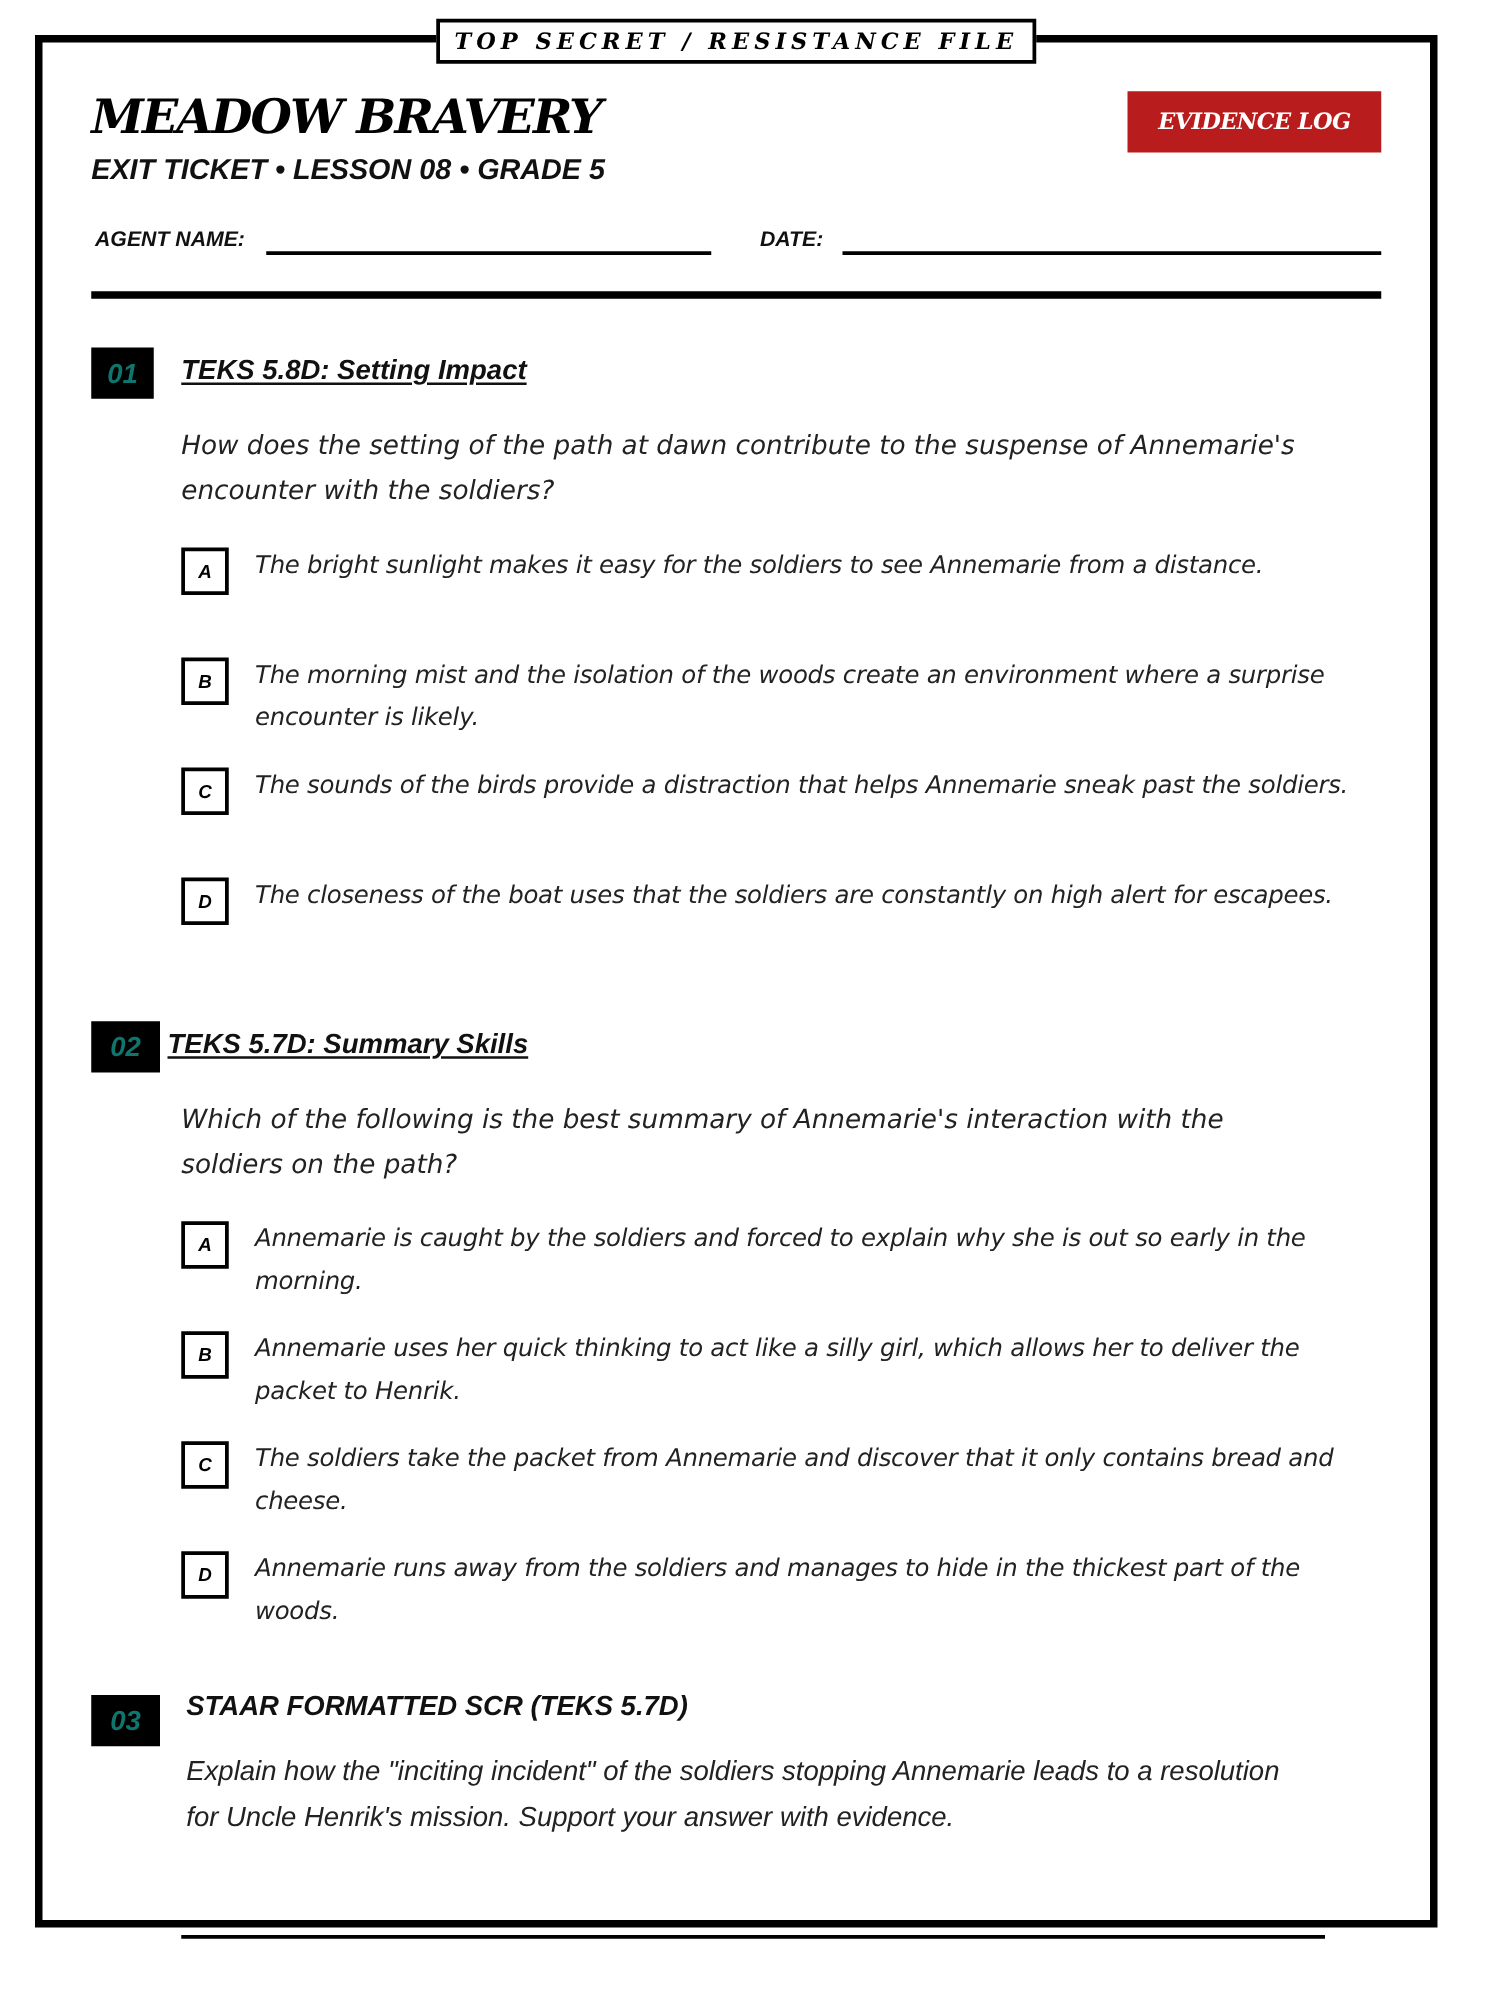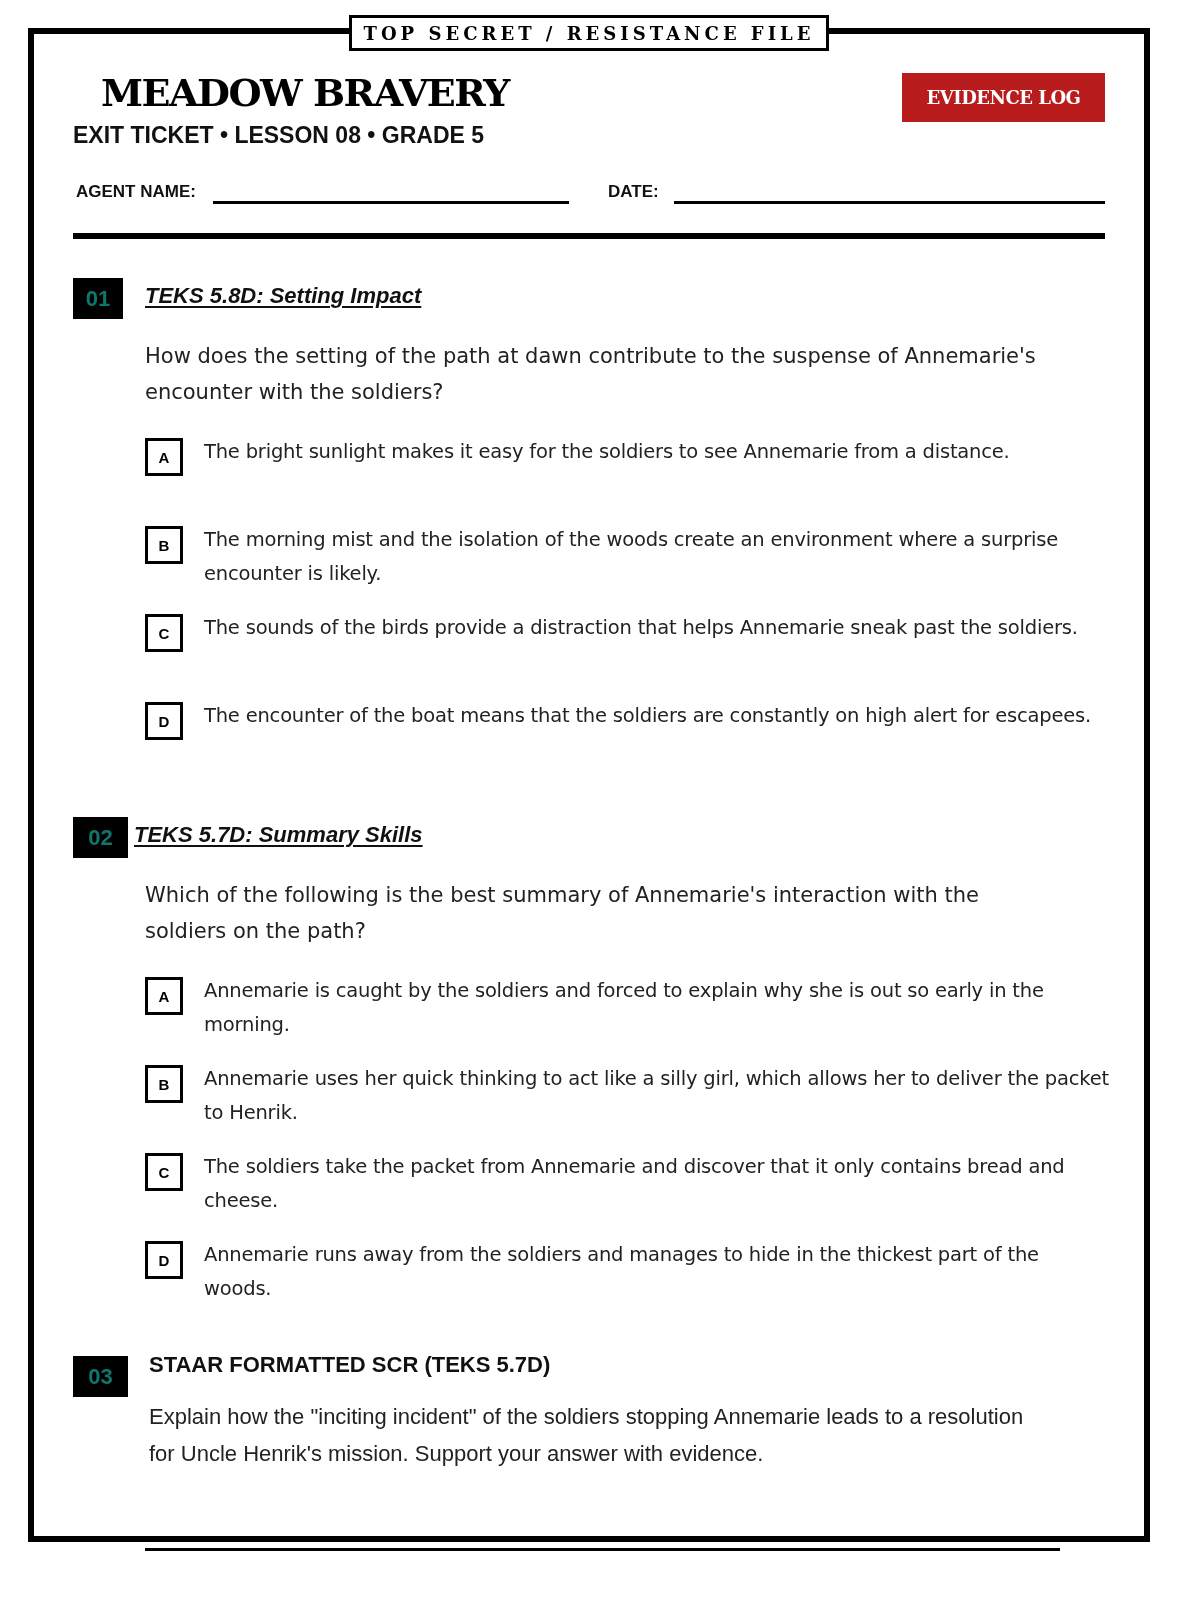--- a/index.html
+++ b/index.html
@@ -1,15 +1,15 @@
 <!DOCTYPE html>
 <html><head>
   <meta charset="utf-8">
   <style>
-    * { box-sizing: border-box; margin: 0; padding: 0; }
+    * { box-sizing: border-box; margin: 0; padding: 0; font-style: italic; }
     html, body { width: 1200px; height: 1600px; background: #ffffff; overflow: hidden; }
     body { position: relative; font-family: "DejaVu Sans", sans-serif; color: #111111; }
 
     .frame {
       position: absolute; left: 28px; top: 28px; width: 1122px; height: 1514px;
       border: 6px solid #000000;
     }
     .under-rule {
       position: absolute; left: 145px; top: 1548px; width: 915px; height: 3px; background: #000000;
     }
@@ -17,21 +17,21 @@
       position: absolute; left: 349px; top: 15px; width: 480px; height: 36px;
       background: #ffffff; border: 3px solid #000000;
       display: flex; align-items: center; justify-content: center;
       font-family: "DejaVu Serif", serif; font-weight: 700; font-size: 18px;
       letter-spacing: 4px; color: #000000;
     }
 
     .title {
       position: absolute; left: 73px; top: 70px;
       font-family: "DejaVu Serif", serif; font-weight: 900; font-size: 38px;
-      letter-spacing: -1.5px; color: #000000; margin-left: 28px;
+      letter-spacing: -1.5px; color: #000000;
     }
     .subtitle {
       position: absolute; left: 73px; top: 122px;
       font-family: "Liberation Sans", sans-serif; font-weight: 700; font-size: 23px;
       color: #111111;
       text-align: center;
     }
     .evidence-btn {
       position: absolute; left: 902px; top: 73px; width: 203px; height: 49px;
       background: #b91c1c; color: #ffffff;
@@ -123,21 +123,21 @@
 <div class="choice" style="top:523px;">
   <div class="choice-box">B</div>
   <div class="choice-text">The morning mist and the isolation of the woods create an environment where a surprise encounter is likely.</div>
 </div>
 <div class="choice" style="top:611px;">
   <div class="choice-box">C</div>
   <div class="choice-text">The sounds of the birds provide a distraction that helps Annemarie sneak past the soldiers.</div>
 </div>
 <div class="choice" style="top:699px;">
   <div class="choice-box">D</div>
-  <div class="choice-text">The encounter of the boat means that the soldiers are constantly on high alert for escapees.</div>
+  <div class="choice-text">The closeness of the boat uses that the soldiers are constantly on high alert for escapees.</div>
 </div>
 
 <div class="q-num" style="top:817px; width:55px;">02</div>
 <div class="q-std" style="left:134px; top:822px;">TEKS 5.7D: Summary Skills</div>
 <div class="q-prompt" style="top:877px;">Which of the following is the best summary of Annemarie's interaction with the soldiers on the path?</div>
 
 <div class="choice" style="top:974px;">
   <div class="choice-box">A</div>
   <div class="choice-text">Annemarie is caught by the soldiers and forced to explain why she is out so early in the morning.</div>
 </div>

